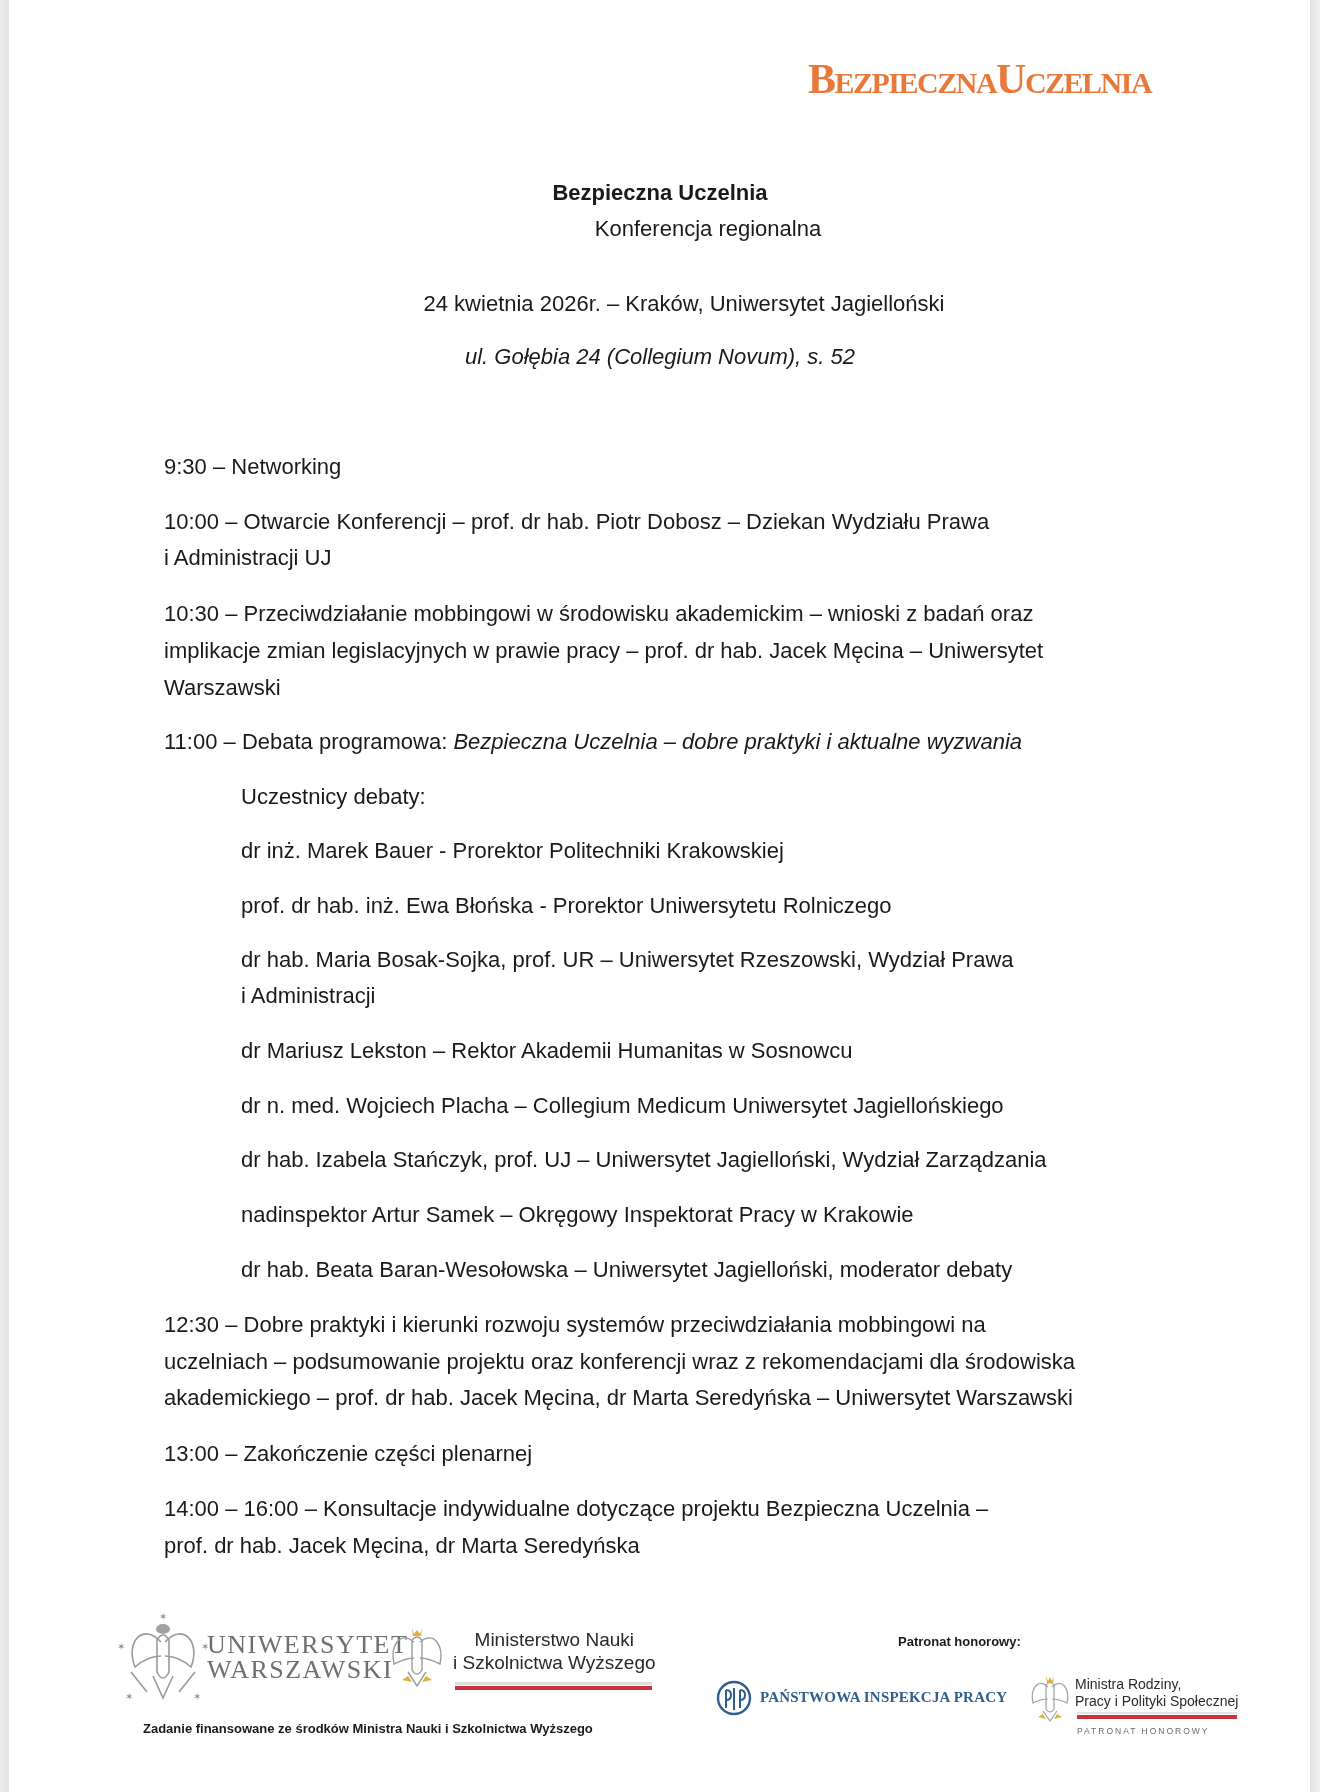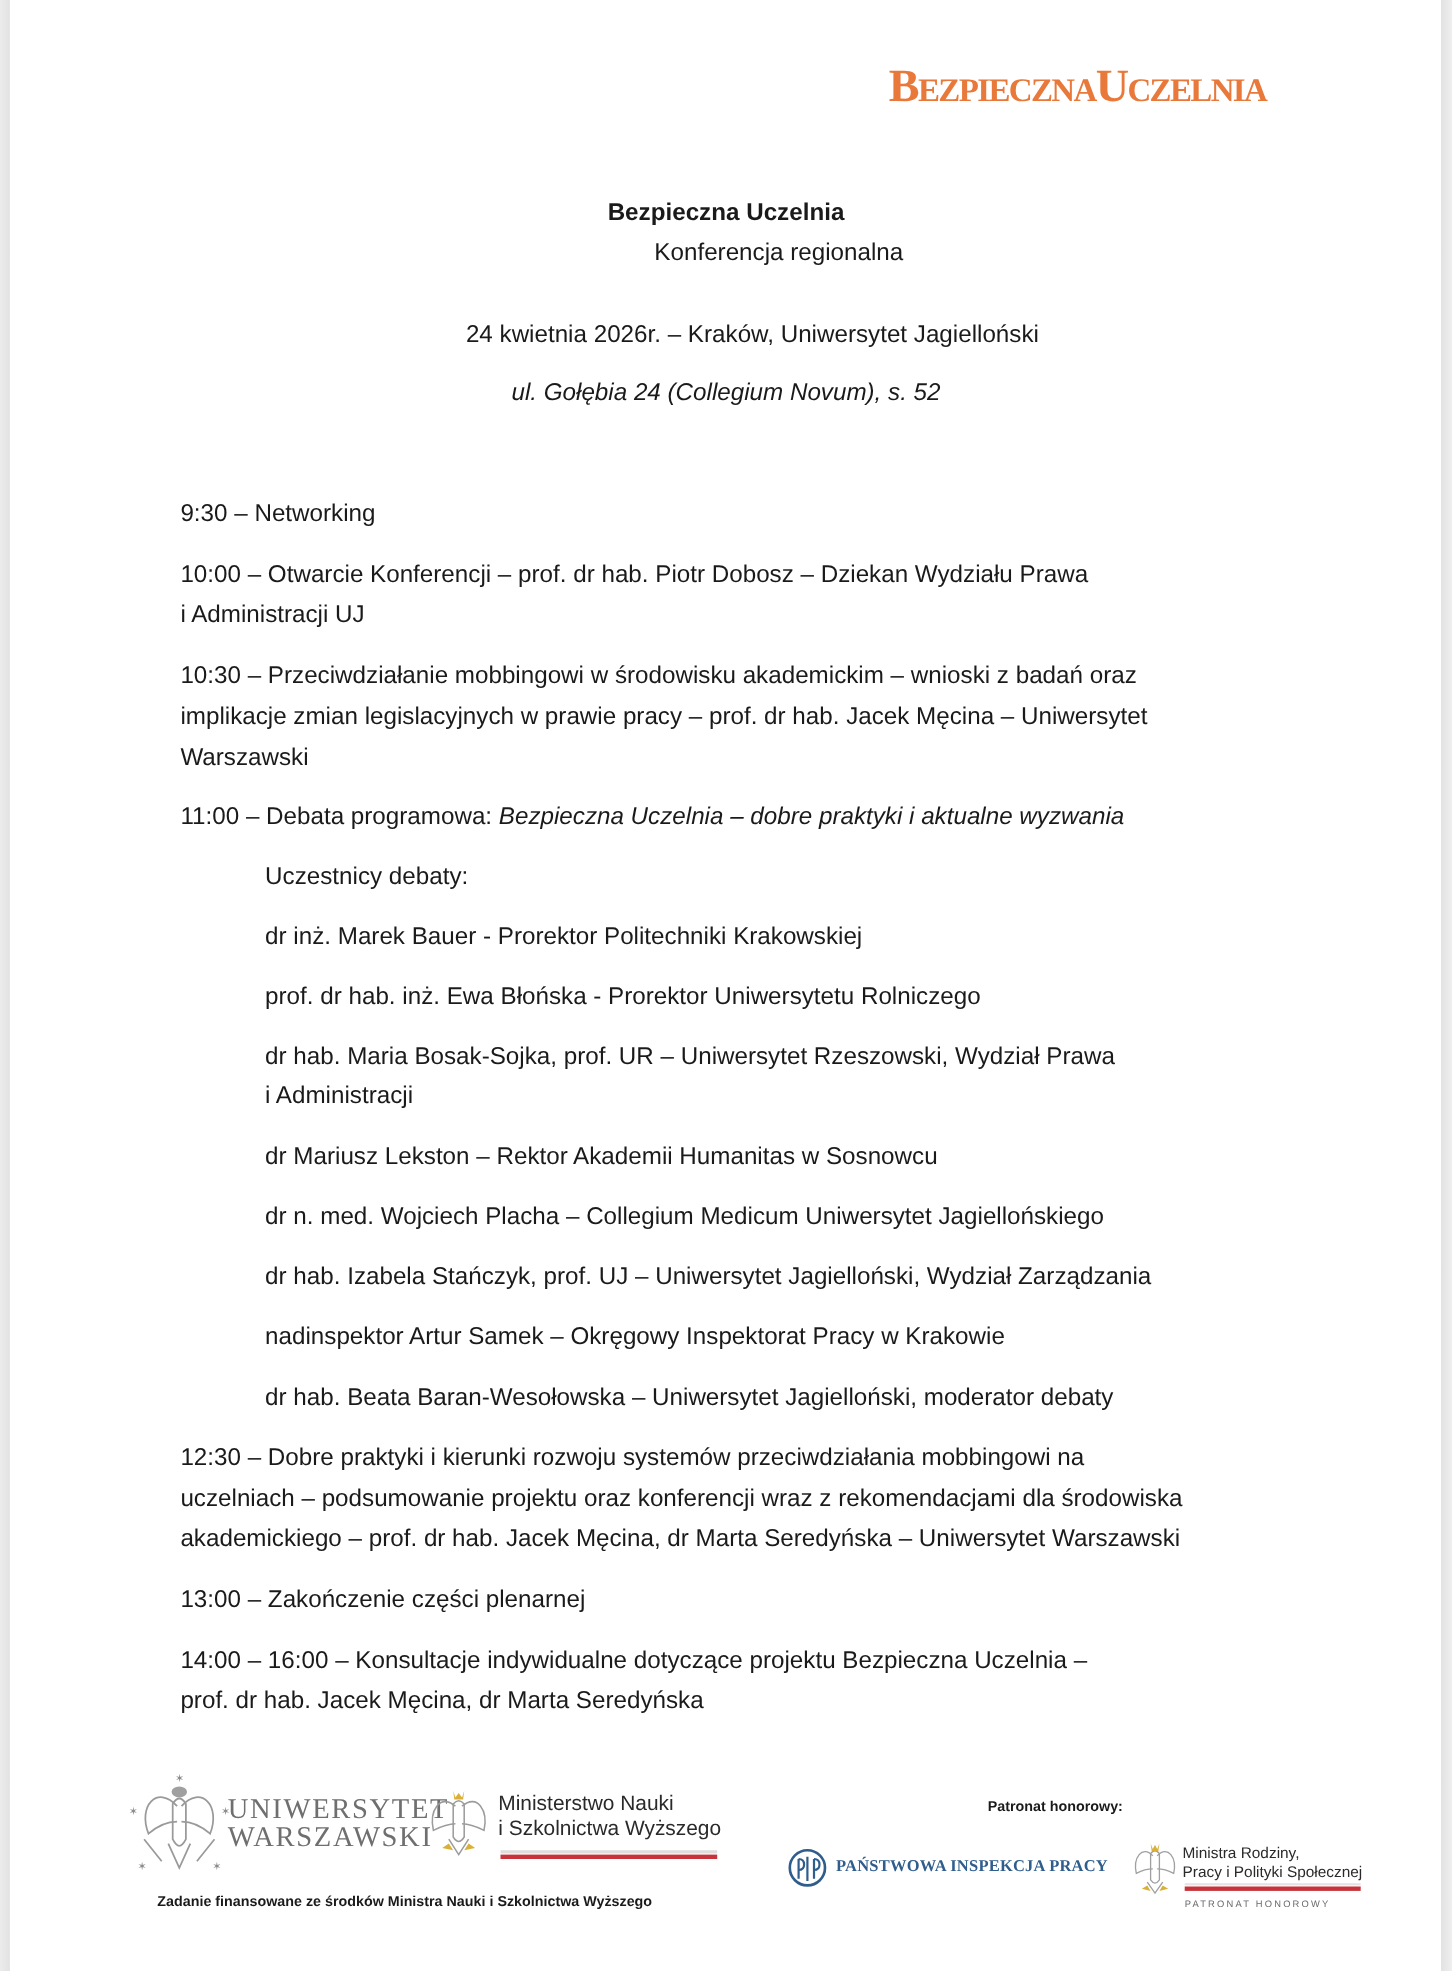--- a/index.html
+++ b/index.html
@@ -28,21 +28,21 @@
   .address { top: 343px; font-style: italic; }
 
   .prog { position: absolute; left: 164px; font-size: 22px; line-height: 37px; white-space: nowrap; }
   .ind { position: absolute; left: 241px; font-size: 22px; line-height: 37px; white-space: nowrap; }
   .ital { font-style: italic; margin-top: 48px; }
 
   
   .uw-logo { position: absolute; left: 113px; top: 1612px; width: 230px; height: 92px; }
   .uw-text { position: absolute; left: 207px; top: 1632px; font-family: "Liberation Serif", "DejaVu Serif", serif;
     color: #6f6f6f; font-size: 26px; line-height: 25px; letter-spacing: 1.5px; white-space: nowrap; }
-  .min-text { position: absolute; left: 453px; top: 1628px; font-size: 19px; line-height: 23px; color: #2a2a2a; white-space: nowrap; }
+  .min-text { position: absolute; left: 453px; top: 1628px; font-size: 19px; line-height: 23px; color: #2a2a2a; white-space: nowrap; text-align: center; }
   .min-stripe { position: absolute; left: 455px; top: 1682px; width: 197px; height: 8px; }
   .min-stripe .w { height: 3px; background: #dddddd; }
   .min-stripe .r { height: 4px; background: #c8323a; margin-top: 1px; }
 
   .funding { position: absolute; left: 143px; top: 1721px; font-size: 13px; font-weight: bold; color: #1a1a1a; white-space: nowrap; }
 
   .patronat-label { position: absolute; left: 898px; top: 1634px; font-size: 13px; font-weight: bold; white-space: nowrap; }
   .pip-logo { position: absolute; left: 716px; top: 1680px; width: 36px; height: 36px; }
   .pip-text { position: absolute; left: 760px; top: 1689px; font-family: "Liberation Serif", "DejaVu Serif", serif;
     font-weight: bold; font-size: 15px; color: #2f5d8c; white-space: nowrap; letter-spacing: 0.2px; }

